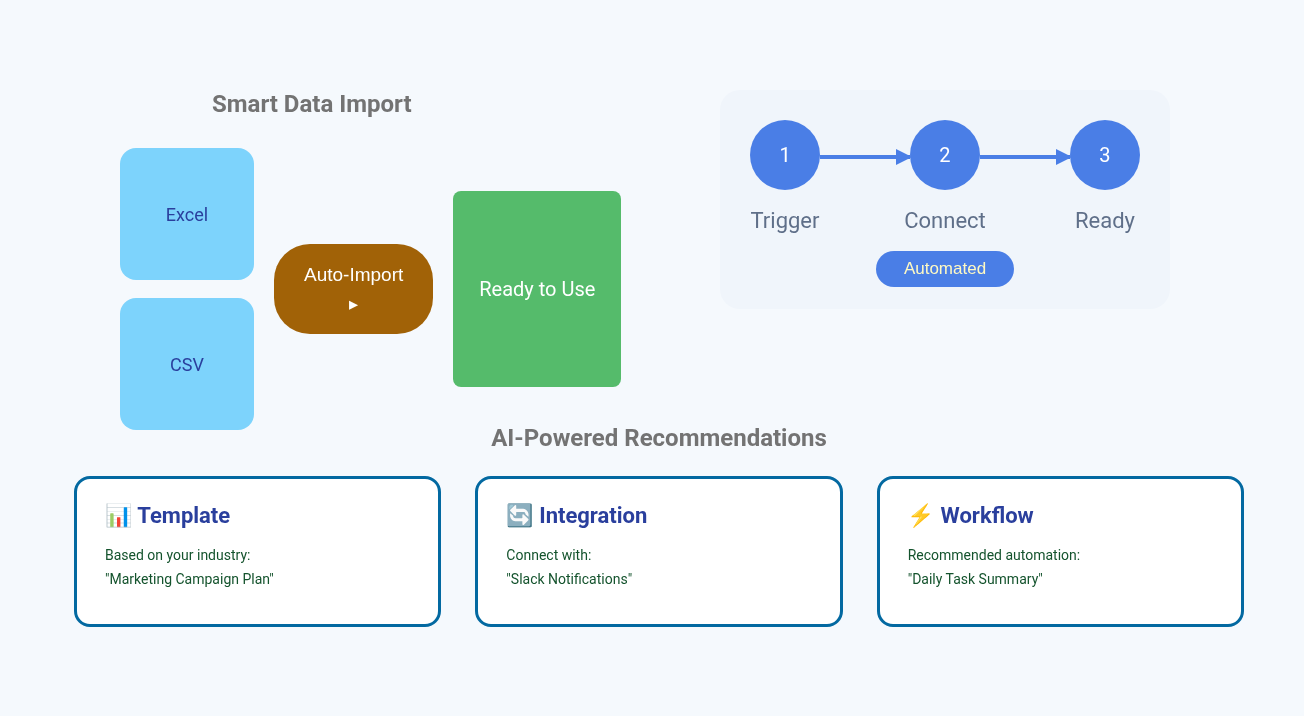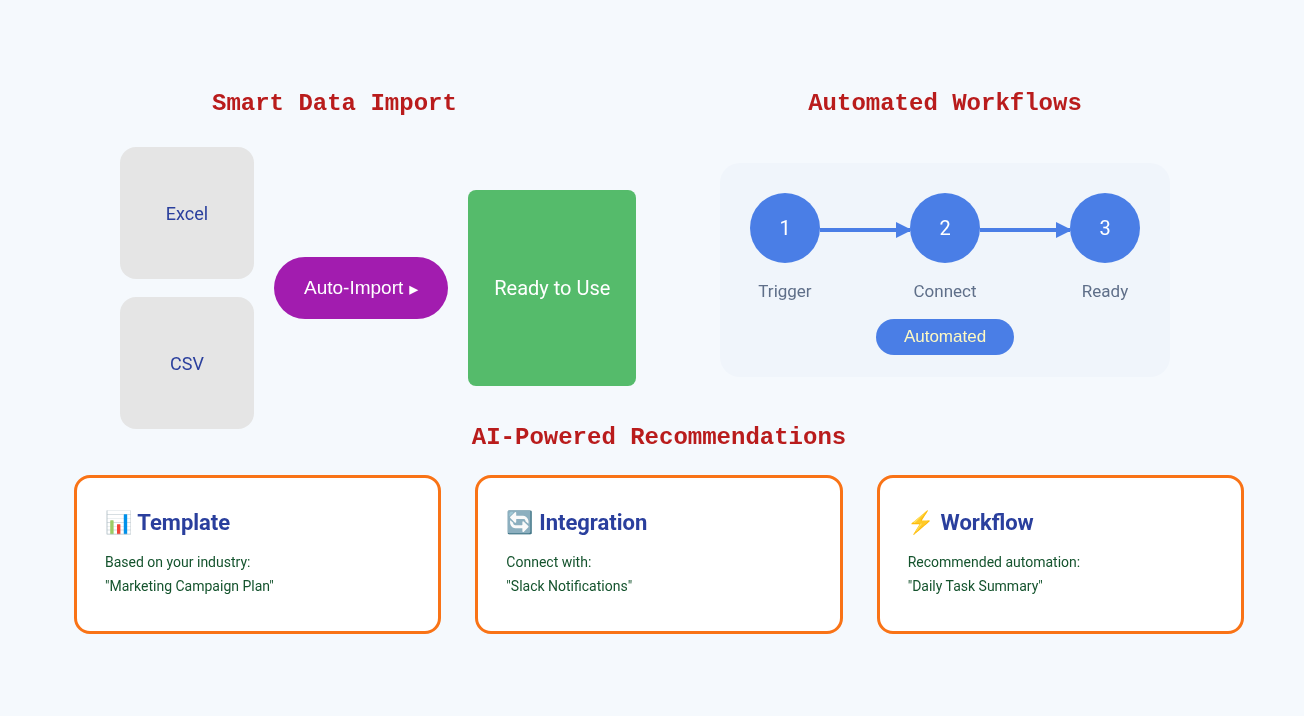--- a/index.html
+++ b/index.html
@@ -15,60 +15,60 @@
   
   .smart-import {
     position: absolute;
     left: 120px;
     top: 90px;
     width: 540px;
   }
   .smart-import h2,
   .workflows h2,
   .recommendations h2 {
-    color: #b91c1c;
+    color: #737373;
     font-size: 24px;
     font-weight: 700;
     text-align: center;
     margin-bottom: 30px;
-    font-family: Liberation Mono, monospace;
   }
   .smart-import h2 { text-align: left; margin-left: 92px; }
   
   .import-row {
     display: flex;
     align-items: center;
     gap: 20px;
   }
   .file-cards {
     display: flex;
     flex-direction: column;
     gap: 18px;
   }
   .file-card {
     width: 134px;
     height: 132px;
-    background: #e5e5e5;
+    background: #7dd3fc;
     border-radius: 16px;
     display: flex;
     align-items: center;
     justify-content: center;
     color: #2a3f9d;
     font-size: 18px;
   }
   .auto-import-btn {
-    background: #a21caf;
+    background: #a16207;
     color: #fff;
     font-size: 19px;
     padding: 20px 30px;
     border-radius: 36px;
     border: none;
     display: flex;
     align-items: center;
     gap: 6px;
+    flex-direction: column;
   }
   .auto-import-btn .arrow {
     font-size: 18px;
     position: relative;
     top: 1px;
   }
   .ready-card {
     width: 168px;
     height: 196px;
     background: #55bb6b;
@@ -112,21 +112,21 @@
     border-radius: 50%;
     background: #4a7ee6;
     color: #fff;
     display: flex;
     align-items: center;
     justify-content: center;
     font-size: 20px;
   }
   .step-label {
     color: #5f6f89;
-    font-size: 17px;
+    font-size: 22px;
   }
   .connector {
     position: absolute;
     top: 35px;
     height: 0;
     border-top: 4px solid #4a7ee6;
     z-index: 1;
   }
   .connector .tri {
     position: absolute;
@@ -158,23 +158,23 @@
     width: 1170px;
   }
   .recommendations h2 { margin-bottom: 24px; }
   .rec-cards {
     display: flex;
     gap: 34px;
   }
   .rec-card {
     flex: 1;
     background: #fff;
-    border: 3px solid #f97316;
+    border: 3px solid #0369a1;
     border-radius: 16px;
-    padding: 32px 28px 32px 28px;
+    padding: 24px 28px 32px 28px;
   }
   .rec-card h3 {
     color: #2a3f9d;
     font-size: 22px;
     font-weight: 700;
     margin-bottom: 16px;
   }
   .rec-card p {
     color: #14532d;
     font-size: 14px;
@@ -193,21 +193,20 @@
     </div>
     <button class="auto-import-btn">
       <span>Auto-Import</span>
         <span class="arrow">▸</span>
     </button>
     <div class="ready-card">Ready to Use</div>
   </div>
 </section>
 
 <section class="workflows">
-  <h2>Automated Workflows</h2>
   <div class="workflow-box">
     <div class="steps-row">
       <div class="connector c1">
           <span class="tri"></span>
         </div>
       <div class="connector c2">
           <span class="tri"></span>
         </div>
       <div class="step-col">
         <div class="step-circle">1</div>

